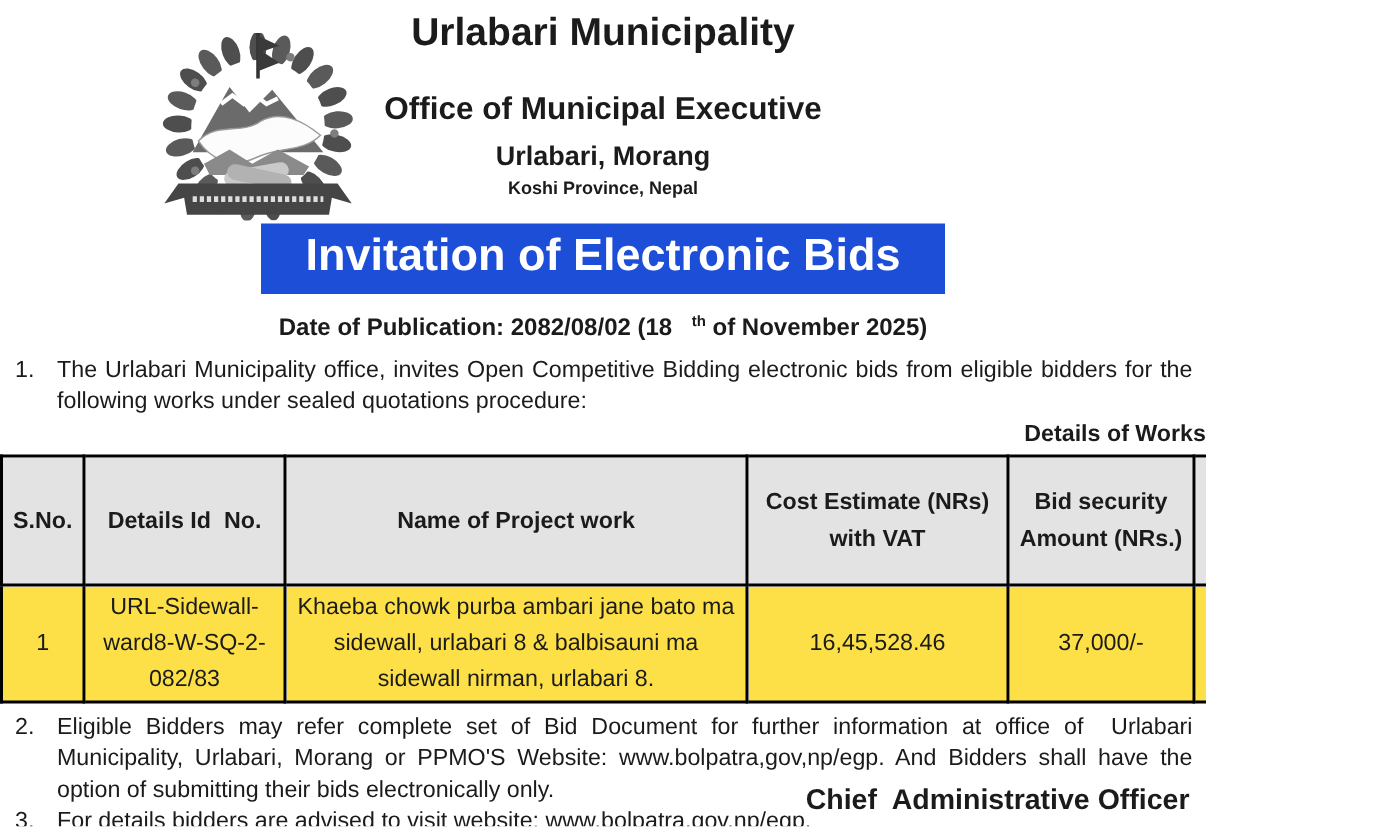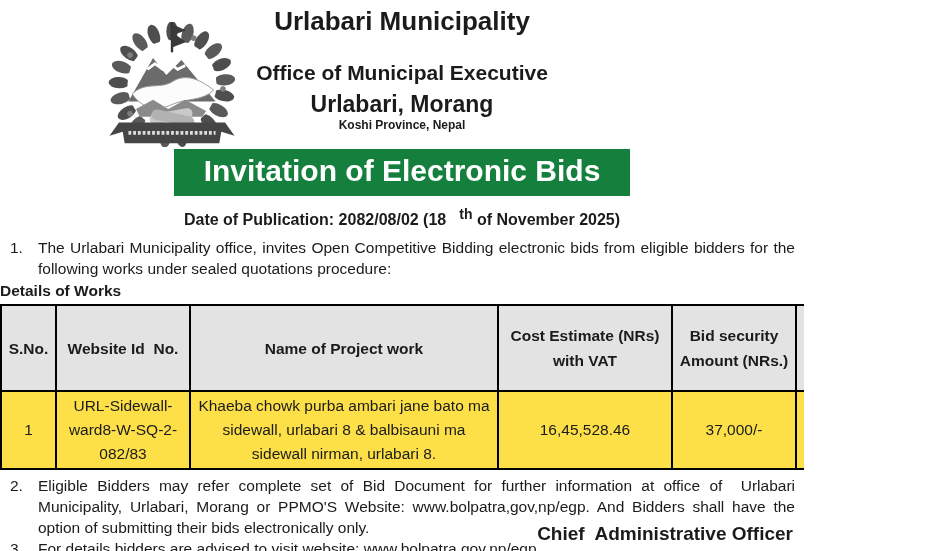--- a/index.html
+++ b/index.html
@@ -7,36 +7,36 @@
     position:relative;
     width:804px;height:551px;
     background:#ffffff;
     color:#1b1b1b;
     font-family:"Liberation Sans", sans-serif;
     overflow:hidden;
   }
   .hdr{text-align:center;}
   .t1{padding-top:6px;font-size:26px;font-weight:bold;line-height:30px;}
   .t2{margin-top:24px;font-size:21px;font-weight:bold;line-height:25px;}
-  .t3{margin-top:9px;font-size:23px;font-weight:bold;line-height:21px;}
+  .t3{margin-top:9px;font-size:18px;font-weight:bold;line-height:21px;}
   .t4{margin-top:0;font-size:12px;font-weight:bold;line-height:21px;}
   .logo{position:absolute;left:96px;top:22px;}
   .banner-row{margin-top:13px;text-align:center;}
   .banner{
-    display:inline-block;background:#15803d;color:#ffffff;
+    display:inline-block;background:#1d4ed8;color:#ffffff;
     font-size:30px;font-weight:bold;line-height:36px;
     padding:4px 30px 7px 30px;
   }
   .pubdate{margin-top:8px;text-align:center;font-weight:bold;font-size:16px;line-height:21px;}
-  .pubdate .sup{font-size:14px;vertical-align:super;margin-left:13px;}
+  .pubdate .sup{font-size:10px;vertical-align:super;margin-left:13px;}
   .item{display:flex;margin:7px 9px 0 10px;font-size:15.5px;line-height:21px;}
   .item .num{flex:0 0 28px;}
   .item .txt{flex:1;text-align:justify;}
   .item .txt.nojust{text-align:left;}
-  .caption{margin-top:2px;text-align:left;font-weight:bold;font-size:15.5px;line-height:20px;}
+  .caption{margin-top:2px;text-align:right;font-weight:bold;font-size:15.5px;line-height:20px;}
   table.works{
     border-collapse:collapse;margin:3px auto 0 auto;
     width:911px;font-size:15.5px;table-layout:fixed;
   }
   table.works th,table.works td{
     border:2px solid #000000;text-align:center;vertical-align:middle;
     padding:2px 5px;overflow:hidden;
   }
   table.works th{background:#e3e3e3;height:80px;line-height:25px;font-weight:bold;}
   table.works td{height:68px;line-height:24px;background:#fde047;}
@@ -127,21 +127,21 @@
       <col style="width:55px">
         <col style="width:134px">
         <col style="width:308px">
       <col style="width:174px">
         <col style="width:124px">
         <col style="width:116px">
     </colgroup>
     <thead>
       <tr>
         <th>S.No.</th>
-        <th class="presp">Website Id  No.</th>
+        <th class="presp">Details Id  No.</th>
         <th>Name of Project work</th>
         <th>Cost Estimate (NRs) with VAT</th>
         <th>Bid security Amount (NRs.)</th>
         <th>Fee for Bid Document (NRs)</th>
       </tr>
     </thead>
     <tbody>
       <tr>
         <td>1</td>
         <td>URL-Sidewall-ward8-W-SQ-2-082/83</td>

